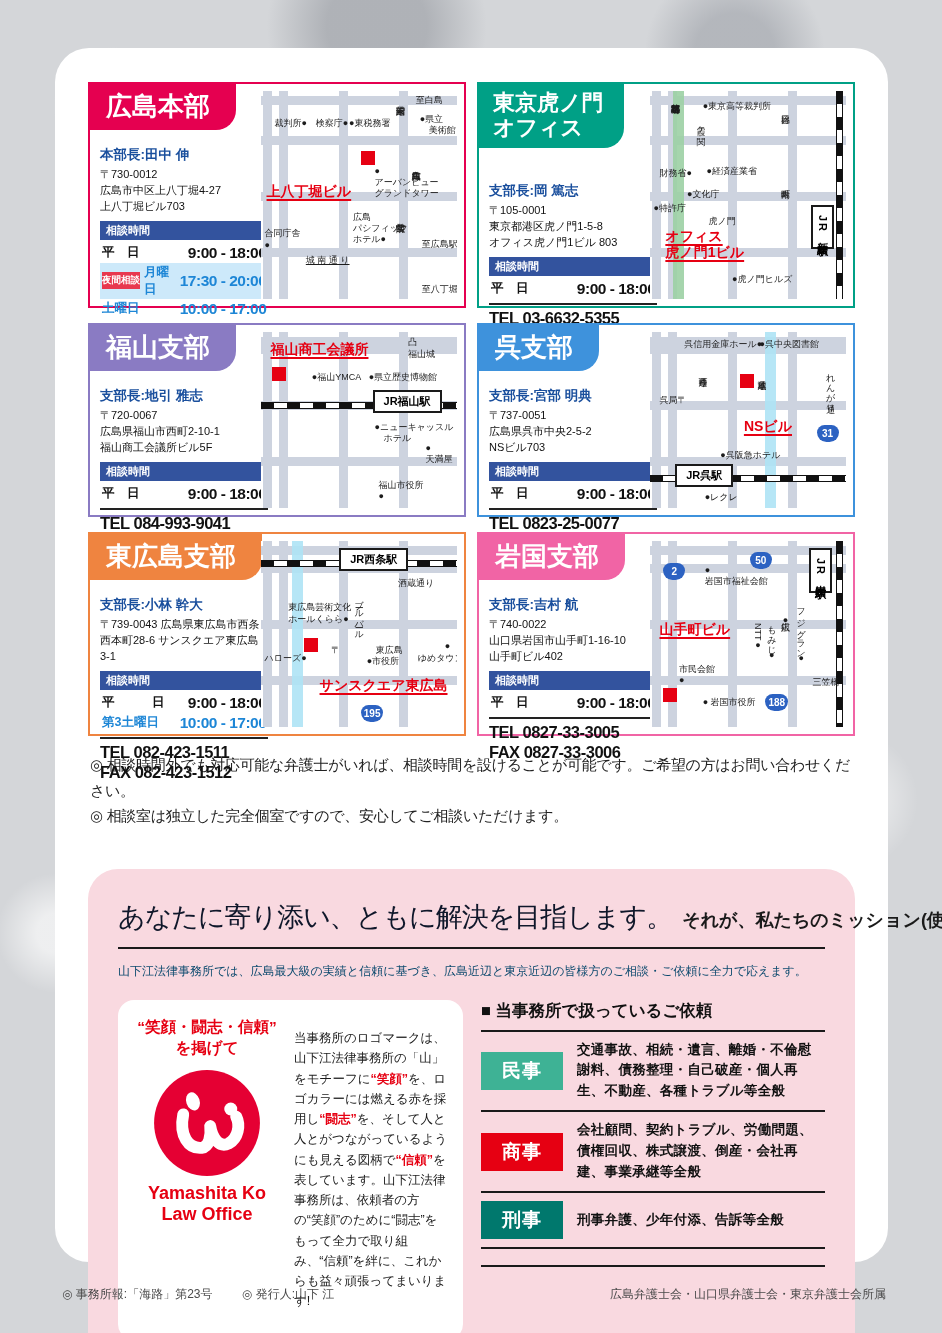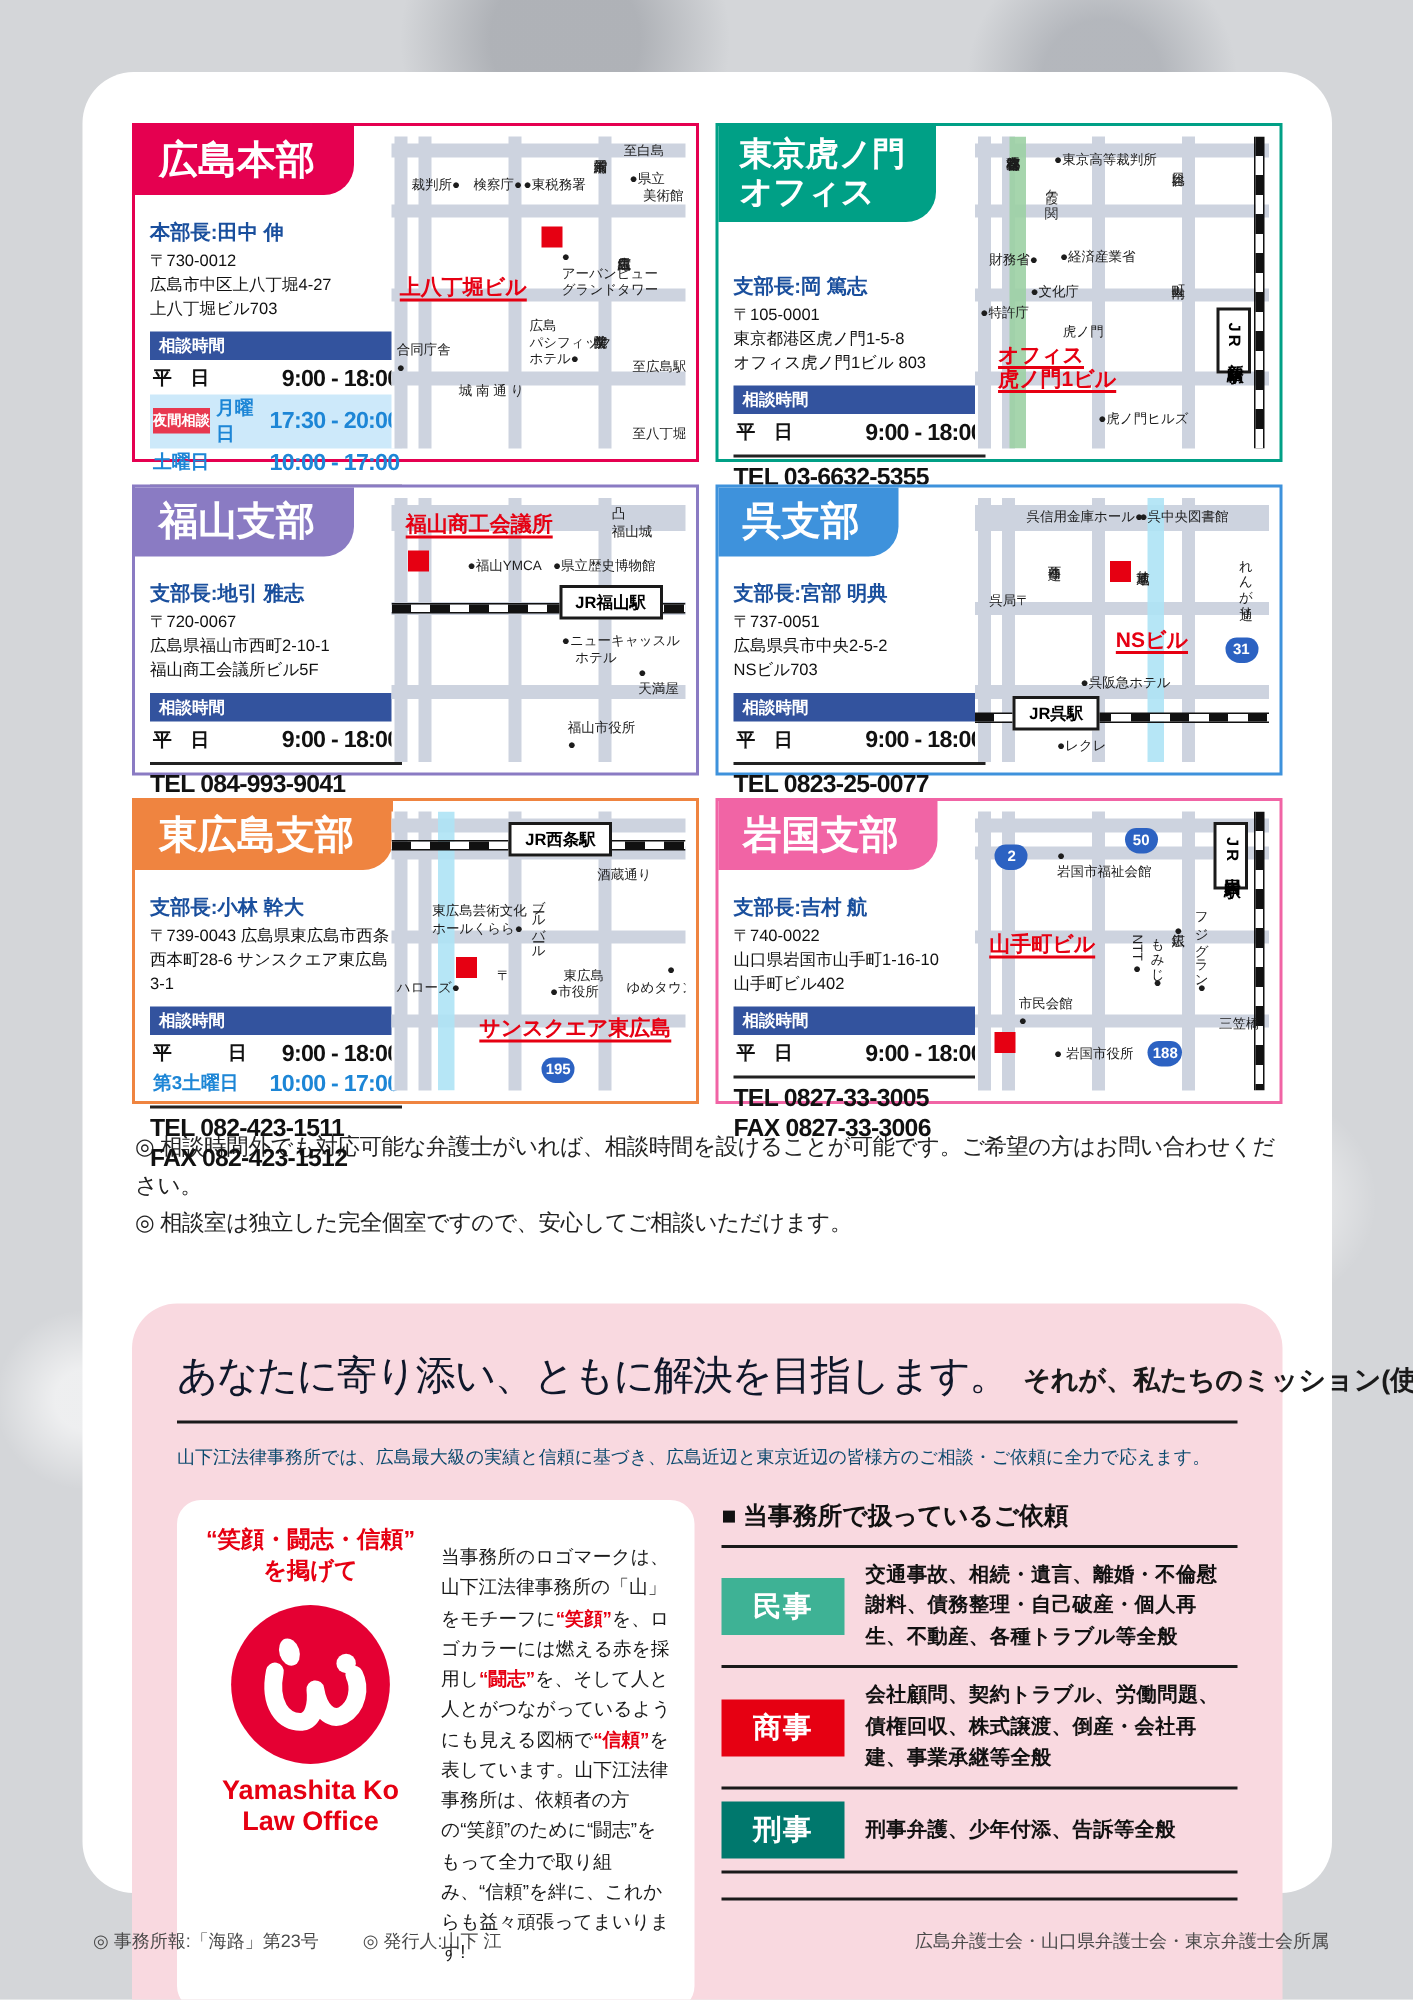--- a/index.html
+++ b/index.html
@@ -155,21 +155,21 @@
             <span class="mbuilding" style="left: 3%; top: 44%;">上八丁堀ビル</span>
             <span class="mlabel" style="left: 58%; top: 36%;">●
 アーバンビュー
 グランドタワー</span>
             <span class="mlabel vert" style="left: 76%; top: 35%;">広電白島線</span>
             <span class="mlabel" style="left: 47%; top: 58%;">広島
 パシフィック
 ホテル●</span>
             <span class="mlabel" style="left: 2%; top: 66%;">合同庁舎
 ●</span>
-            <span class="mlabel" style="left: 23%; top: 79%;">城 南 通 り</span>
+            <span class="mlabel" style="left: 23%; top: 79%; text-decoration: underline;">城 南 通 り</span>
             <span class="mlabel vert" style="left: 68%; top: 60%;">女学院前</span>
             <span class="mlabel" style="left: 82%; top: 71%;">至広島駅</span>
             <span class="mlabel" style="left: 82%; top: 93%;">至八丁堀</span>
           </div>
         </section>
         <section class="office-card" style="border-color: rgb(0, 160, 134);">
           <div class="office-head two-line" style="background: rgb(0, 160, 134);">東京虎ノ門
 オフィス</div>
           <div class="office-info" style="margin-top: 92px;">
             <div class="office-manager">支部長:岡 篤志</div>

